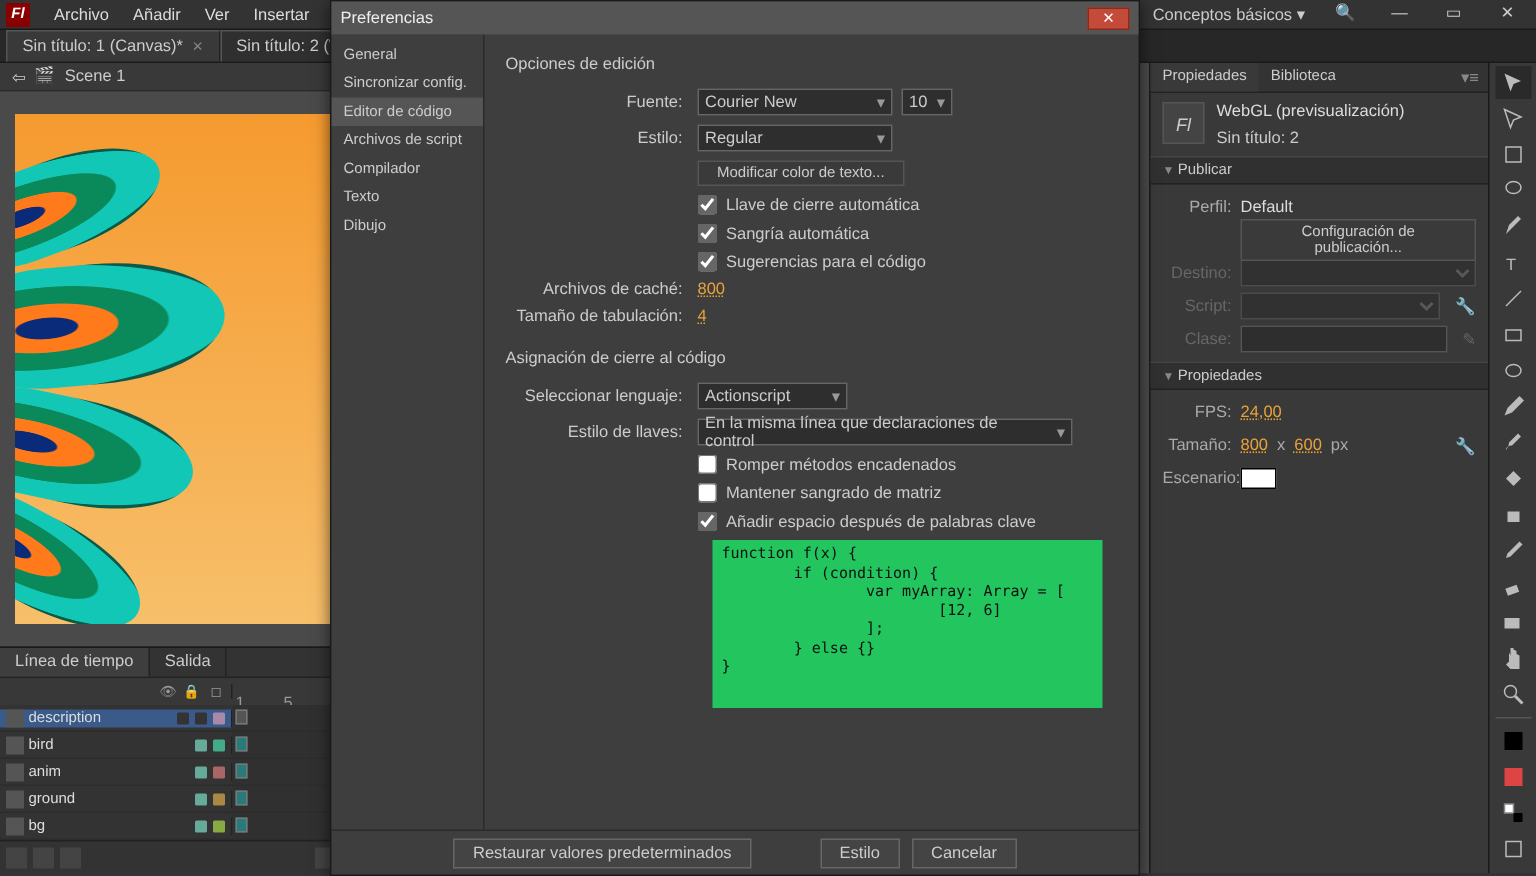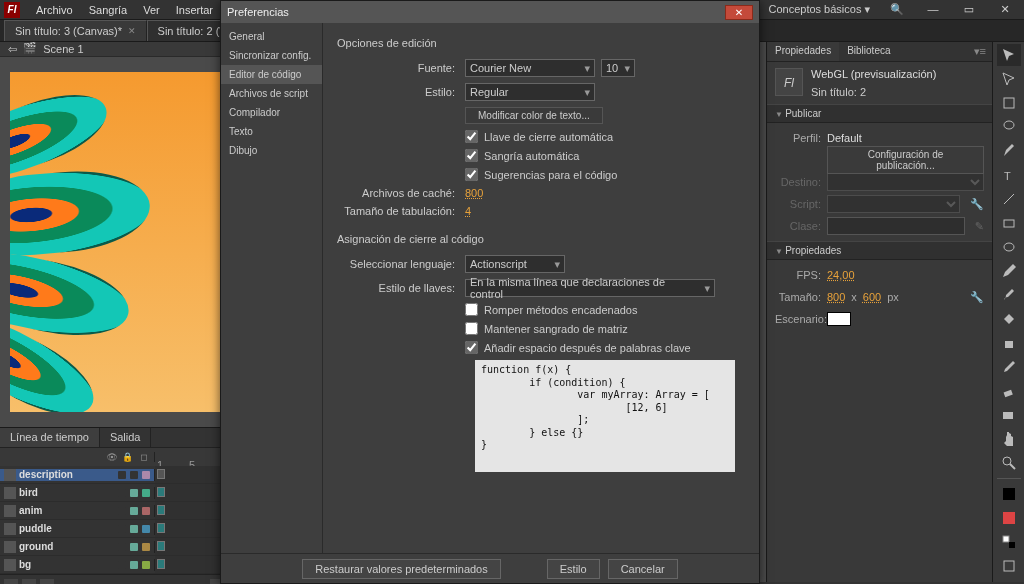--- a/index.html
+++ b/index.html
@@ -29,21 +29,21 @@
 .timeline{background:#333;flex:1;border-top:1px solid #1a1a1a;}
 .tl-tabs{display:flex;height:20px;border-bottom:1px solid #222;}
 .tl-tab{padding:3px 10px;background:#333;color:#ccc;border-right:1px solid #222;}
 .tl-tab.active{background:#3e3e3e;}
 .tl-head{display:flex;height:18px;background:#383838;align-items:center;}
 .tl-head .lcol{width:155px;border-right:1px solid #222;display:flex;justify-content:flex-end;gap:4px;padding-right:4px;}
 .tl-head .lcol span{width:12px;text-align:center;color:#999;font-size:9px;}
 .tl-head .frames{flex:1;position:relative;font-size:9px;color:#999;}
 .tl-head .frames span{position:absolute;top:2px;}
 .layer{display:flex;height:18px;align-items:center;border-bottom:1px solid #2c2c2c;}
-.layer .lcol{width:155px;display:flex;align-items:center;gap:3px;padding-left:4px;border-right:1px solid #222;font-weight:bold;}
+.layer .lcol{width:155px;display:flex;align-items:center;gap:3px;padding-left:4px;border-right:1px solid #222;}
 .layer .lcol .ic{width:12px;height:12px;background:#555;}
 .layer.sel .lcol{background:#3a5a8a;}
 .layer .lname{width:60px;color:#ddd;font-size:10px;white-space:nowrap;overflow:hidden;}
 .layer .dots{display:flex;gap:4px;margin-left:auto;padding-right:4px;}
 .layer .dots span{width:8px;height:8px;border-radius:1px;}
 .layer .frames{flex:1;position:relative;height:100%;background:#303030;}
 .kf{position:absolute;top:3px;width:8px;height:10px;background:#555;border:1px solid #777;}
 .kf.k{background:#2a7a7a;}
 .tl-bottom{display:flex;height:22px;background:#333;align-items:center;padding:0 4px;gap:4px;border-top:1px solid #222;}
 .tl-bottom .ib{width:14px;height:14px;background:#444;}
@@ -84,47 +84,47 @@
 .dlg-content::-webkit-scrollbar-track{background:#333;}
 .dlg-content::-webkit-scrollbar-thumb{background:#555;}
 .section-title{color:#ccc;font-size:11px;margin:6px 0 10px 0;}
 .frow{display:flex;align-items:center;margin-bottom:6px;font-size:11px;}
 .frow .flbl{width:128px;text-align:right;padding-right:10px;color:#ccc;}
 .frow select,.frow .combo{background:#2e2e2e;border:1px solid #666;color:#ccc;height:18px;font-size:11px;padding:0 4px;}
 .frow .combo{display:inline-flex;align-items:center;justify-content:space-between;}
 .frow .combo::after{content:"▾";color:#999;margin-left:4px;}
 .frow input[type=checkbox]{accent-color:#666;margin-right:6px;}
 .frow .ornum{color:#e8a23a;text-decoration:underline dotted;}
-.codebox{background:#e5e5e5;color:#111;width:260px;height:112px;margin-left:138px;padding:4px 6px;font-family:monospace;font-size:10px;white-space:pre;line-height:1.25;}
+.codebox{background:#22c55e;color:#111;width:260px;height:112px;margin-left:138px;padding:4px 6px;font-family:monospace;font-size:10px;white-space:pre;line-height:1.25;}
 .dlg-buttons{height:30px;display:flex;align-items:center;justify-content:center;gap:8px;border-top:1px solid #2a2a2a;padding:0 10px;}
 .dlg-buttons button{background:#444;border:1px solid #666;color:#ccc;font-size:11px;padding:3px 12px;}
 </style>
 </head>
 <body>
 
 <div class="menubar">
   <div class="logo">Fl</div>
   <div class="mitem">Archivo</div>
-  <div class="mitem">Sangría</div>
+  <div class="mitem">Añadir</div>
   <div class="mitem">Ver</div>
   <div class="mitem">Insertar</div>
   <div class="mitem">Mo</div>
   <div class="right">
     <div class="icon-btn"></div>
     <div class="txt"><span>Conceptos básicos</span> ▾</div>
     <div class="winbtn">🔍</div>
     <div class="winbtn">—</div>
     <div class="winbtn">▭</div>
     <div class="winbtn">✕</div>
   </div>
 </div>
 
 <div class="doc-tabs">
   <div class="doc-tab">
-      <span>Sin título: 3 (Canvas)*</span>
+      <span>Sin título: 1 (Canvas)*</span>
       <span class="x">✕</span>
     </div>
   <div class="doc-tab active">
       <span>Sin título: 2 (WebGL)</span>
       <span class="x">✕</span>
     </div>
 </div>
 
 <div class="workspace">
 
@@ -197,34 +197,20 @@
               <span style="background:#a66"></span>
             </span>
           </div>
           <div class="frames">
             <div class="kf k" style="left:2px"></div>
           </div>
         </div>
       <div class="layer">
           <div class="lcol">
             <span class="ic"></span>
-            <span class="lname">puddle</span>
-            <span class="dots">
-              <span style="background:#333"></span>
-              <span style="background:#6a9"></span>
-              <span style="background:#48a"></span>
-            </span>
-          </div>
-          <div class="frames">
-            <div class="kf k" style="left:2px"></div>
-          </div>
-        </div>
-      <div class="layer">
-          <div class="lcol">
-            <span class="ic"></span>
             <span class="lname">ground</span>
             <span class="dots">
               <span style="background:#333"></span>
               <span style="background:#6a9"></span>
               <span style="background:#a84"></span>
             </span>
           </div>
           <div class="frames">
             <div class="kf k" style="left:2px"></div>
           </div>

